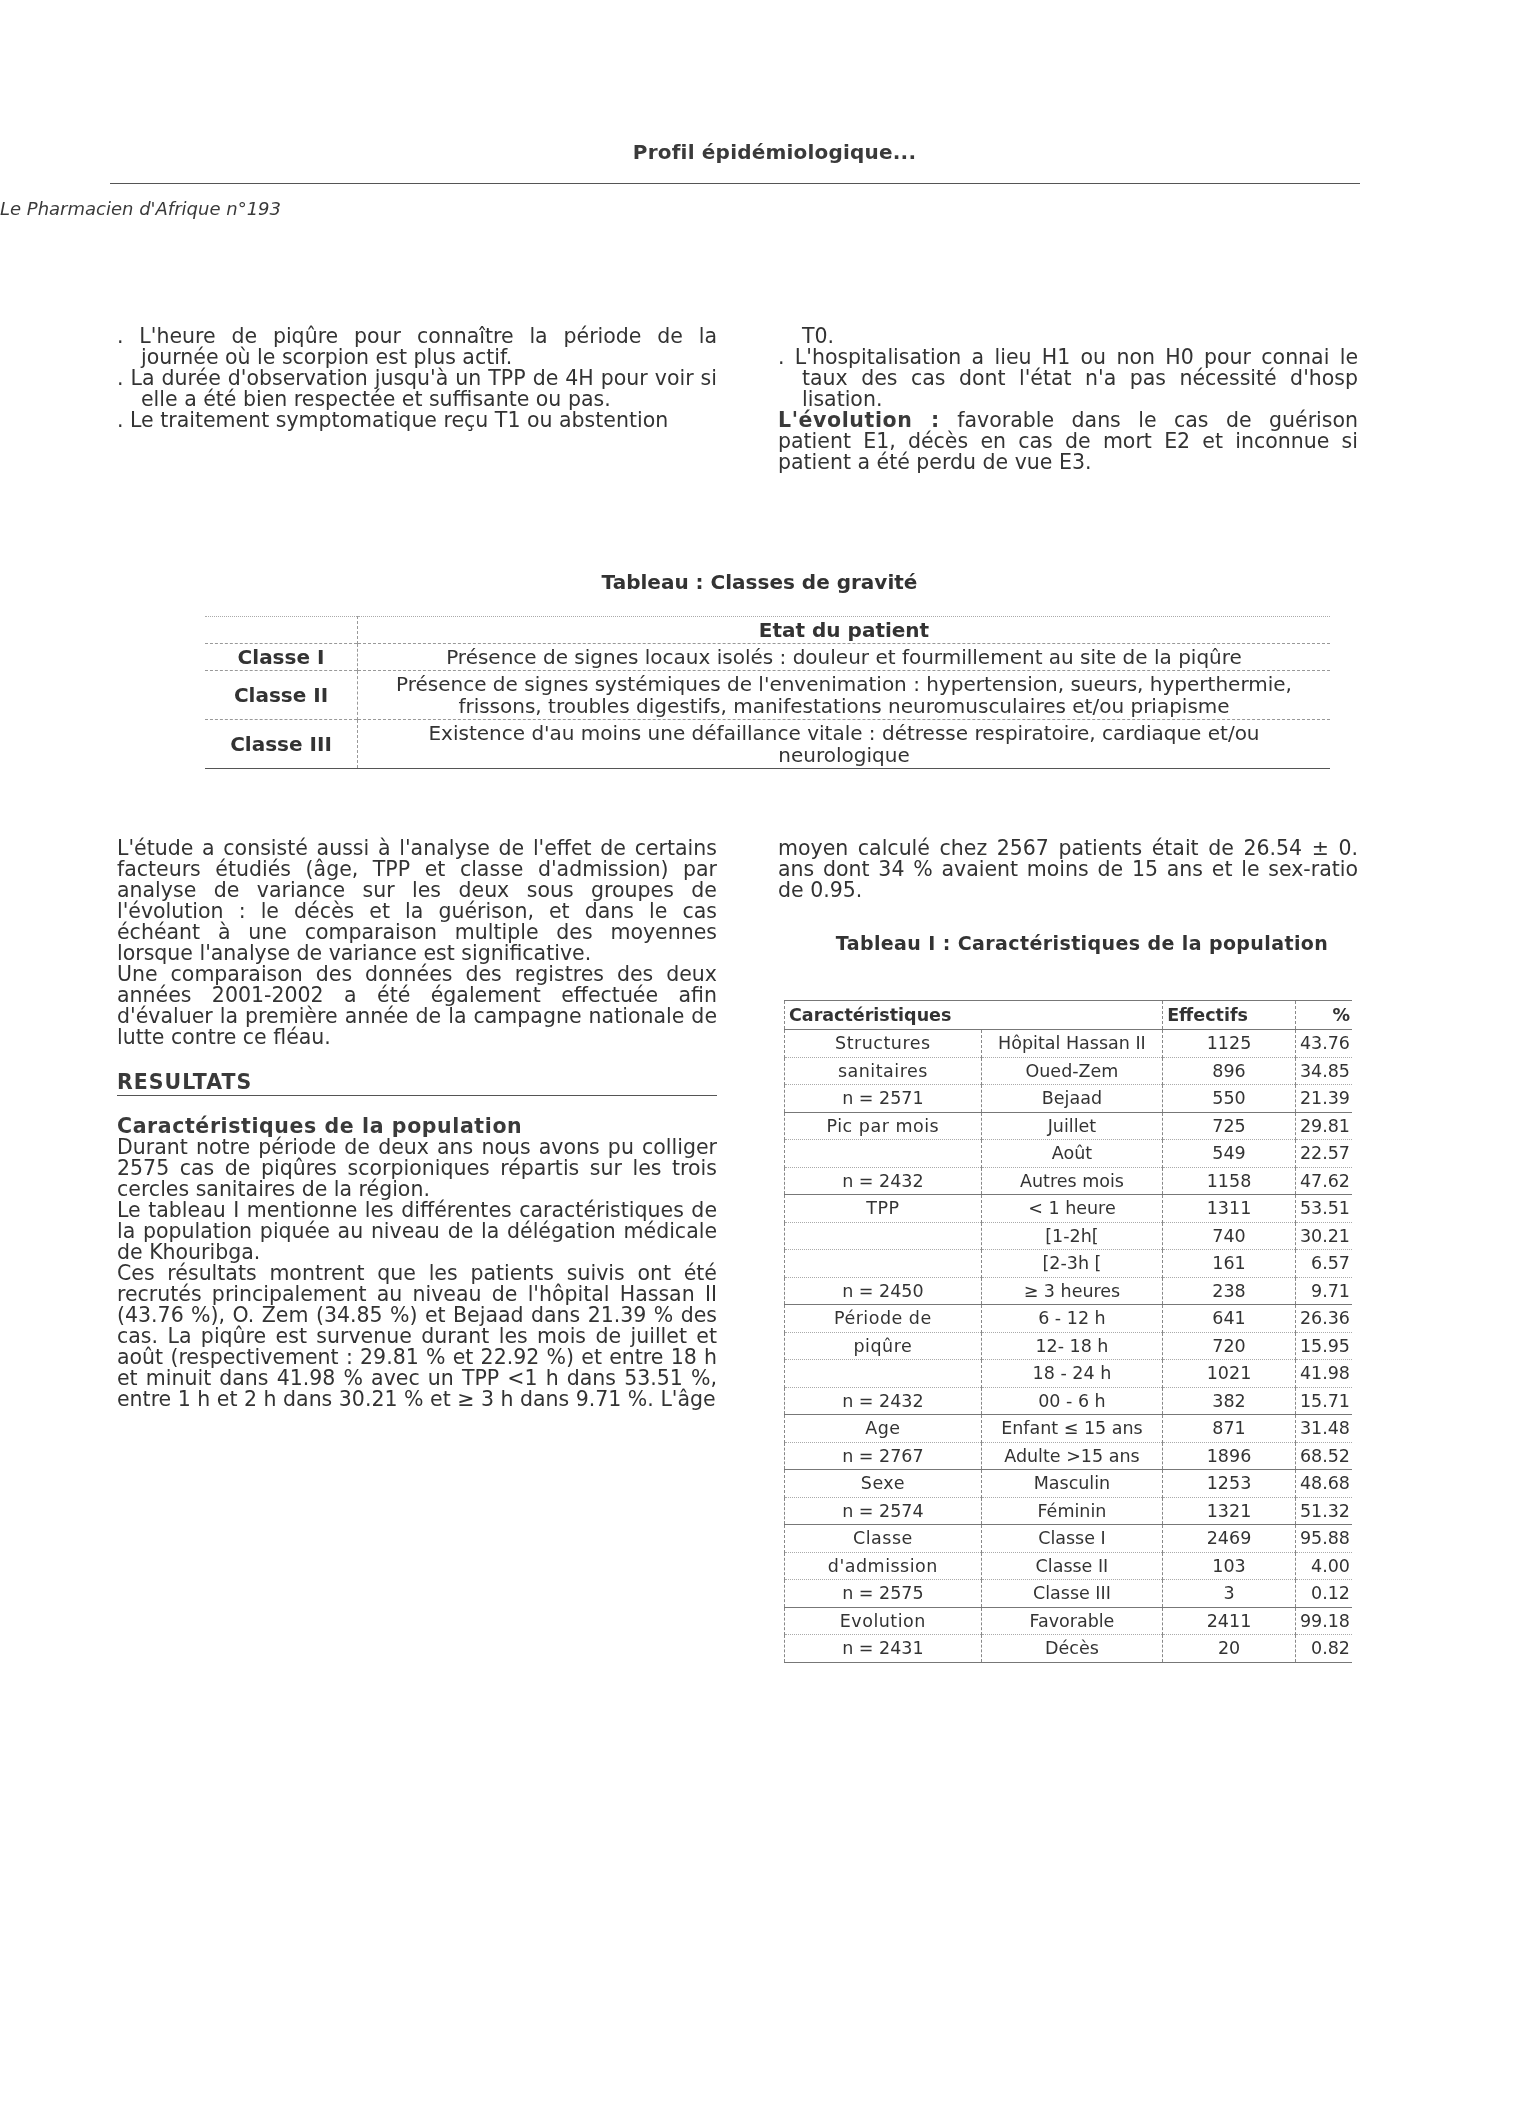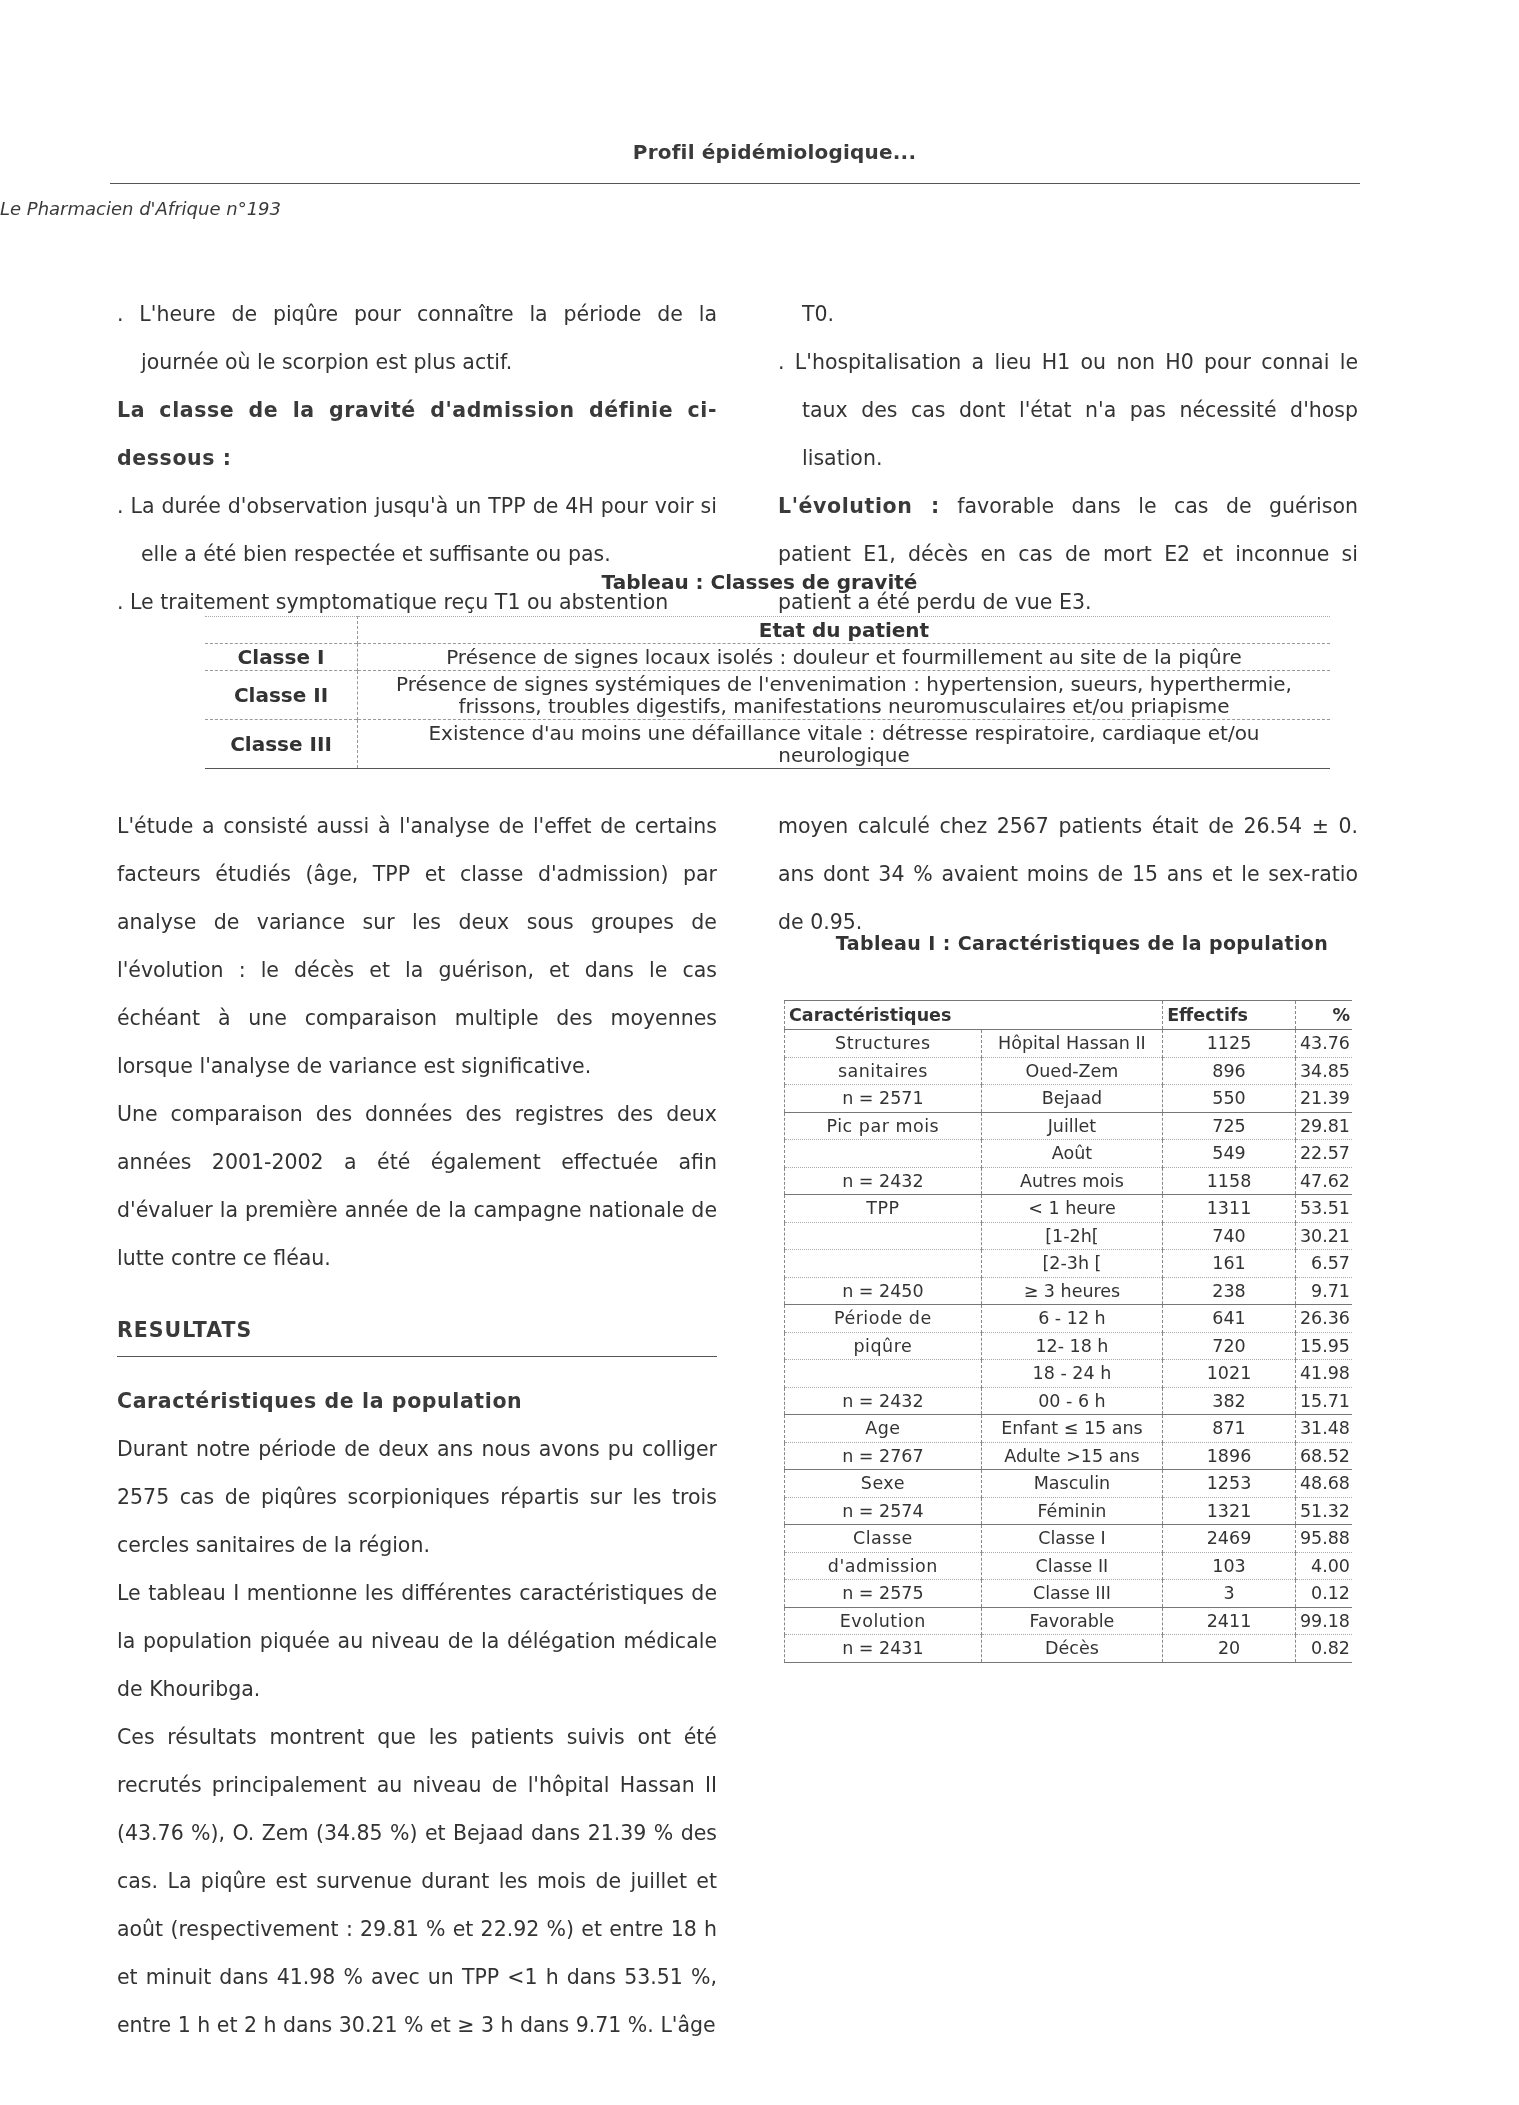--- a/index.html
+++ b/index.html
@@ -13,21 +13,21 @@
     font-weight: bold; font-size: 20px; color: #3a3a3a; letter-spacing: 0.2px;
   }
   .header-rule {
     left: 110px; width: 1250px; top: 183px; height: 0;
     border-top: 1.5px solid #555;
   }
   .journal {
     left: 0; width: 1519px; top: 198px; text-align: left;
     font-style: italic; font-size: 18px; color: #3a3a3a;
   }
-  .col { position: absolute; font-size: 20.5px; line-height: 48px; color: #333; }
+  .col { position: absolute; font-size: 20.5px; line-height: 21px; color: #333; margin-top: 36px; }
   .col p { margin: 0; text-align: justify; }
   .col .bullet { padding-left: 24px; text-indent: -24px; }
   .col .bold { font-weight: bold; letter-spacing: 0.6px; color: #3a3a3a; }
   .left-col { left: 117px; width: 600px; }
   .right-col { left: 778px; width: 580px; }
 
   .gravite-title {
     left: 0; width: 1519px; top: 570px; text-align: center;
     font-weight: bold; font-size: 20px; color: #333;
   }
@@ -78,21 +78,20 @@
 </style>
 </head>
 <body>
 
 <div class="abs running-title">Profil épidémiologique...</div>
 <div class="abs header-rule"></div>
 <div class="abs journal">Le Pharmacien d'Afrique n°193</div>
 
 <div class="col left-col" style="top:290px;">
   <p class="bullet">. L'heure de piqûre pour connaître la période de la journée où le scorpion est plus actif.</p>
-  <p class="bold">La classe de la gravité d'admission définie ci-dessous :</p>
   <p class="bullet">. La durée d'observation jusqu'à un TPP de 4H pour voir si elle a été bien respectée et suffisante ou pas.</p>
   <p class="bullet">. Le traitement symptomatique reçu T1 ou abstention</p>
 </div>
 
 <div class="col right-col" style="top:290px;">
   <p style="padding-left:24px;">T0.</p>
   <p class="bullet">. L'hospitalisation a lieu H1 ou non H0 pour connai le taux des cas dont l'état n'a pas nécessité d'hosp lisation.</p>
   <p><span class="bold">L'évolution :</span><span> favorable dans le cas de guérison patient E1, décès en cas de mort E2 et inconnue si patient a été perdu de vue E3.</span></p>
 </div>
 

